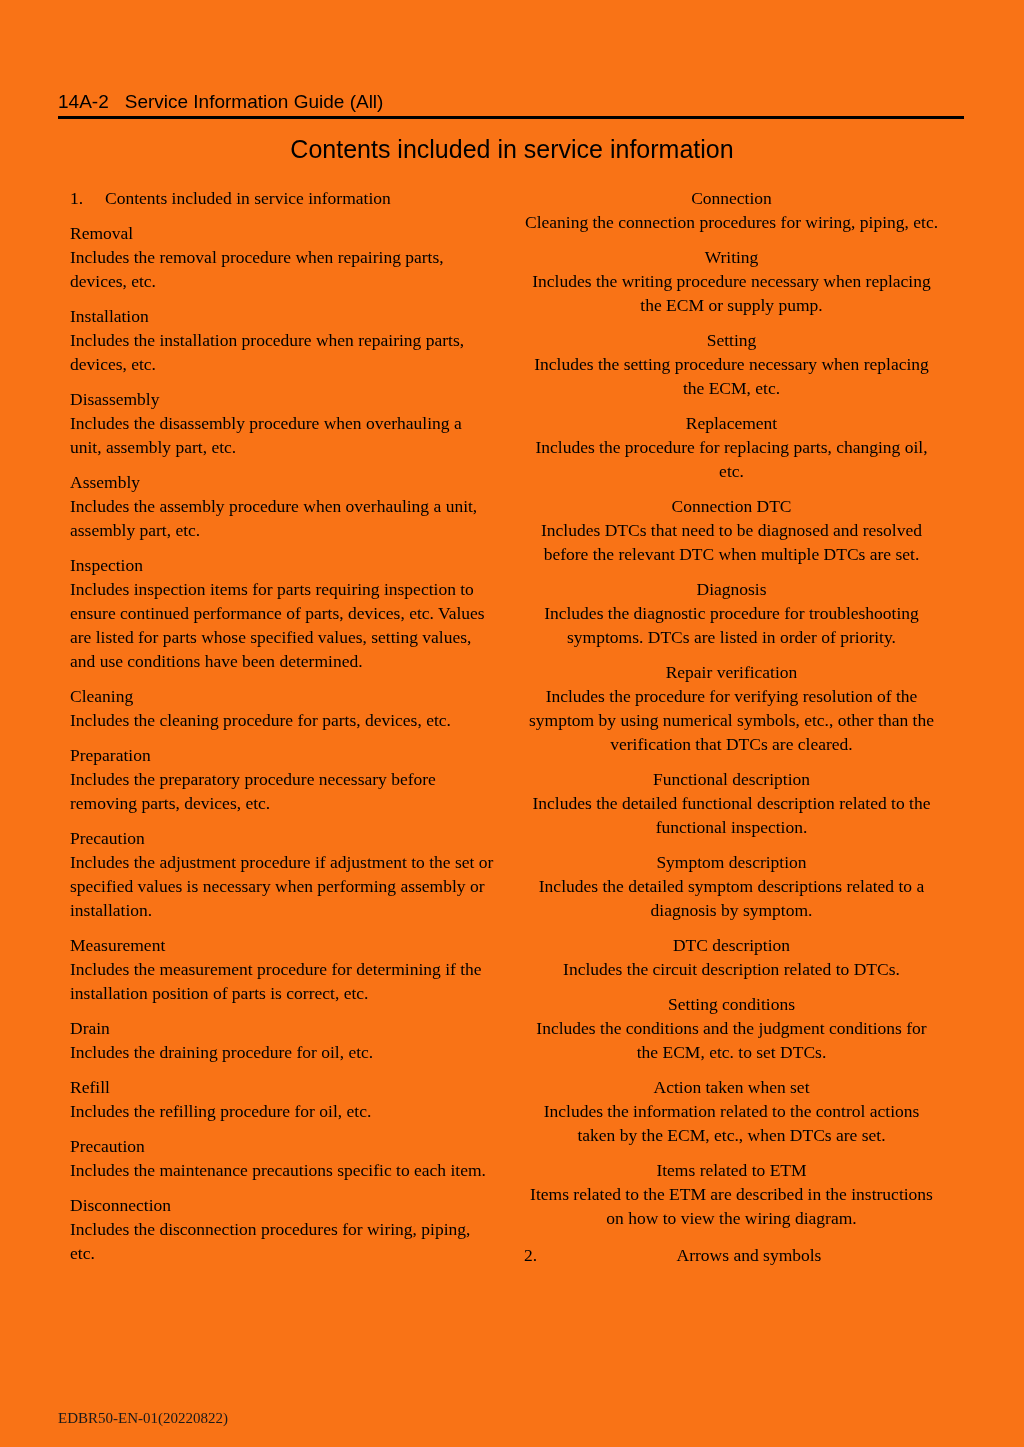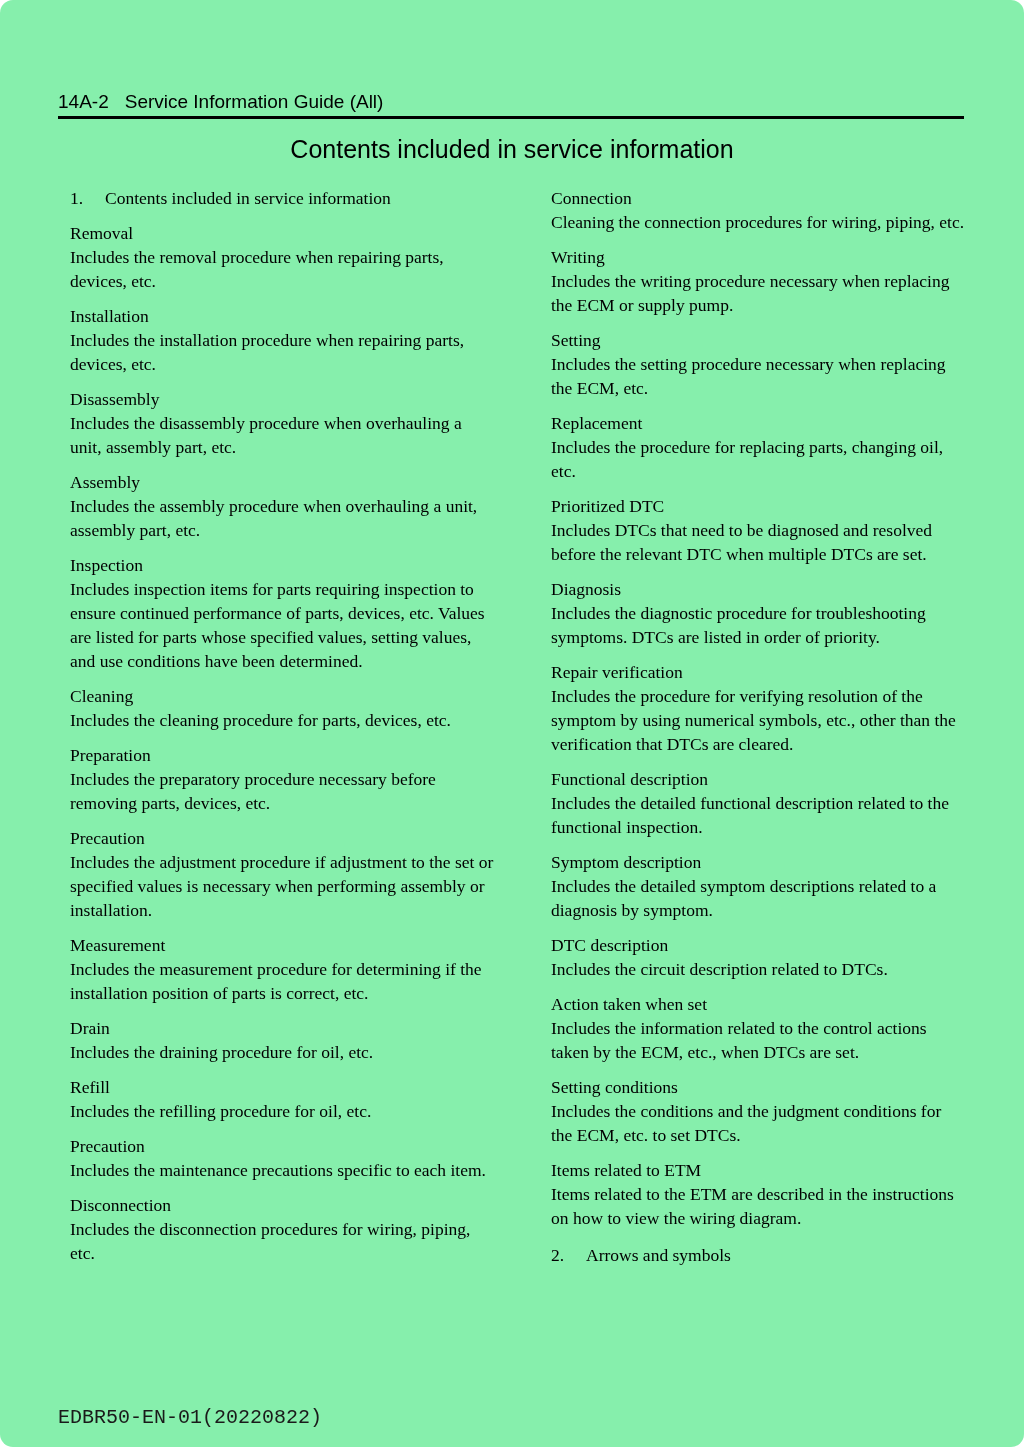--- a/index.html
+++ b/index.html
@@ -4,26 +4,25 @@
 <style>
   html, body {
     margin: 0;
     padding: 0;
     background: #ffffff;
   }
   .page {
     position: relative;
     width: 1024px;
     height: 1447px;
-    background: #86efac;
+    background: #f97316;
     margin: 0 auto;
     overflow: hidden;
     font-family: "Liberation Serif", "DejaVu Serif", serif;
     color: #000000;
-    border-radius: 13px;
   }
 
   
   .header {
     position: absolute;
     left: 58px;
     top: 90px;
     width: 906px;
   }
   .header-line {
@@ -63,21 +62,21 @@
     left: 0;
     top: 186px;
     width: 1024px;
     height: 1060px;
   }
   .col {
     position: absolute;
     top: 0;
   }
   .col-left  { left: 70px;  width: 425px; }
-  .col-right { left: 551px; width: 415px; }
+  .col-right { left: 524px; width: 415px; text-align: center; }
 
   
   .numbered {
     position: relative;
     font-size: 17.5px;
     line-height: 24px;
     margin-bottom: 11px;
     padding-left: 35px;
   }
   .numbered .num {
@@ -103,22 +102,22 @@
   }
 
   
   .col-right .numbered { padding-left: 35px; margin-top: 13px; }
 
   
   .footer {
     position: absolute;
     left: 58px;
     top: 1408px;
-    font-family: Liberation Mono, monospace;
-    font-size: 20px;
+    font-family: Liberation Serif, serif;
+    font-size: 15px;
     line-height: 20px;
     color: #1a1a1a;
   }
 </style>
 </head>
 <body>
 
 <div class="page">
 
   <div class="header">
@@ -206,21 +205,21 @@
       </div>
       <div class="entry">
         <span class="term">Setting</span>
         <span class="desc">Includes the setting procedure necessary when replacing the ECM, etc.</span>
       </div>
       <div class="entry">
         <span class="term">Replacement</span>
         <span class="desc">Includes the procedure for replacing parts, changing oil, etc.</span>
       </div>
       <div class="entry">
-        <span class="term">Prioritized DTC</span>
+        <span class="term">Connection DTC</span>
         <span class="desc">Includes DTCs that need to be diagnosed and resolved before the relevant DTC when multiple DTCs are set.</span>
       </div>
       <div class="entry">
         <span class="term">Diagnosis</span>
         <span class="desc">Includes the diagnostic procedure for troubleshooting symptoms. DTCs are listed in order of priority.</span>
       </div>
       <div class="entry">
         <span class="term">Repair verification</span>
         <span class="desc">Includes the procedure for verifying resolution of the symptom by using numerical symbols, etc., other than the verification that DTCs are cleared.</span>
       </div>
@@ -230,26 +229,26 @@
       </div>
       <div class="entry">
         <span class="term">Symptom description</span>
         <span class="desc">Includes the detailed symptom descriptions related to a diagnosis by symptom.</span>
       </div>
       <div class="entry">
         <span class="term">DTC description</span>
         <span class="desc">Includes the circuit description related to DTCs.</span>
       </div>
       <div class="entry">
+        <span class="term">Setting conditions</span>
+        <span class="desc">Includes the conditions and the judgment conditions for the ECM, etc. to set DTCs.</span>
+      </div>
+      <div class="entry">
         <span class="term">Action taken when set</span>
         <span class="desc">Includes the information related to the control actions taken by the ECM, etc., when DTCs are set.</span>
-      </div>
-      <div class="entry">
-        <span class="term">Setting conditions</span>
-        <span class="desc">Includes the conditions and the judgment conditions for the ECM, etc. to set DTCs.</span>
       </div>
       <div class="entry">
         <span class="term">Items related to ETM</span>
         <span class="desc">Items related to the ETM are described in the instructions on how to view the wiring diagram.</span>
       </div>
 
       <div class="numbered">
         <span class="num">2.</span>
         <span class="num-text">Arrows and symbols</span>
       </div>

